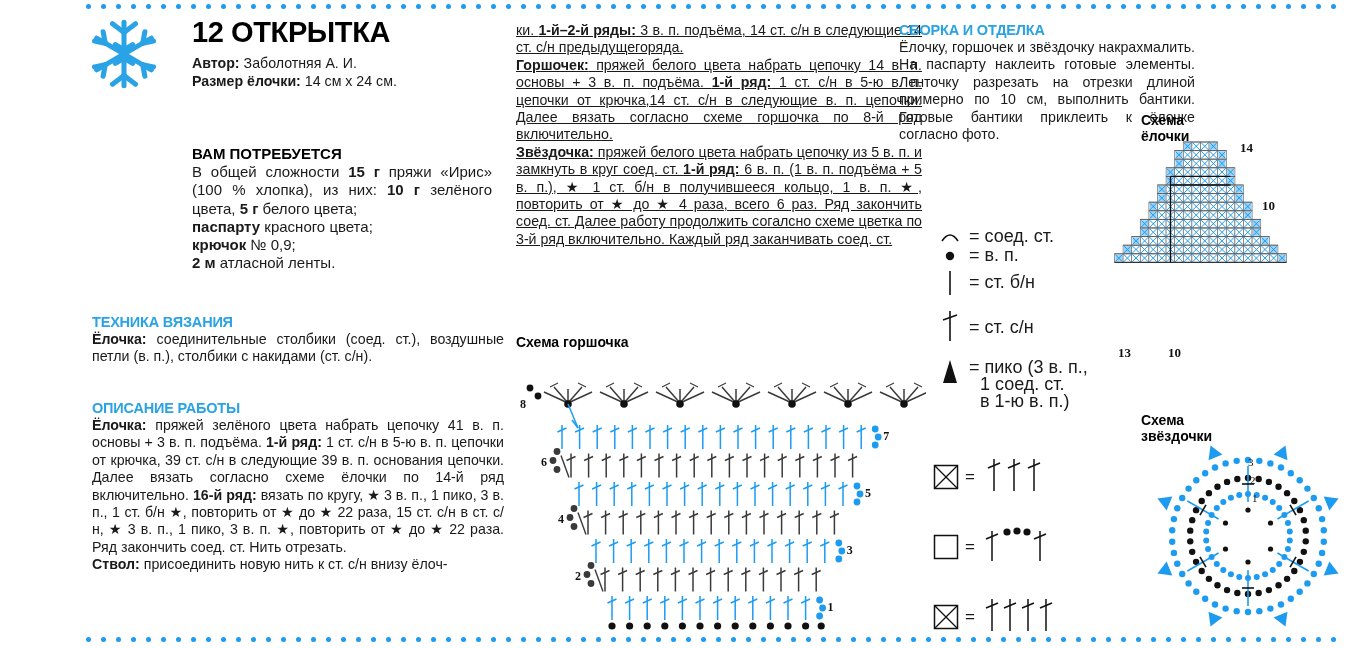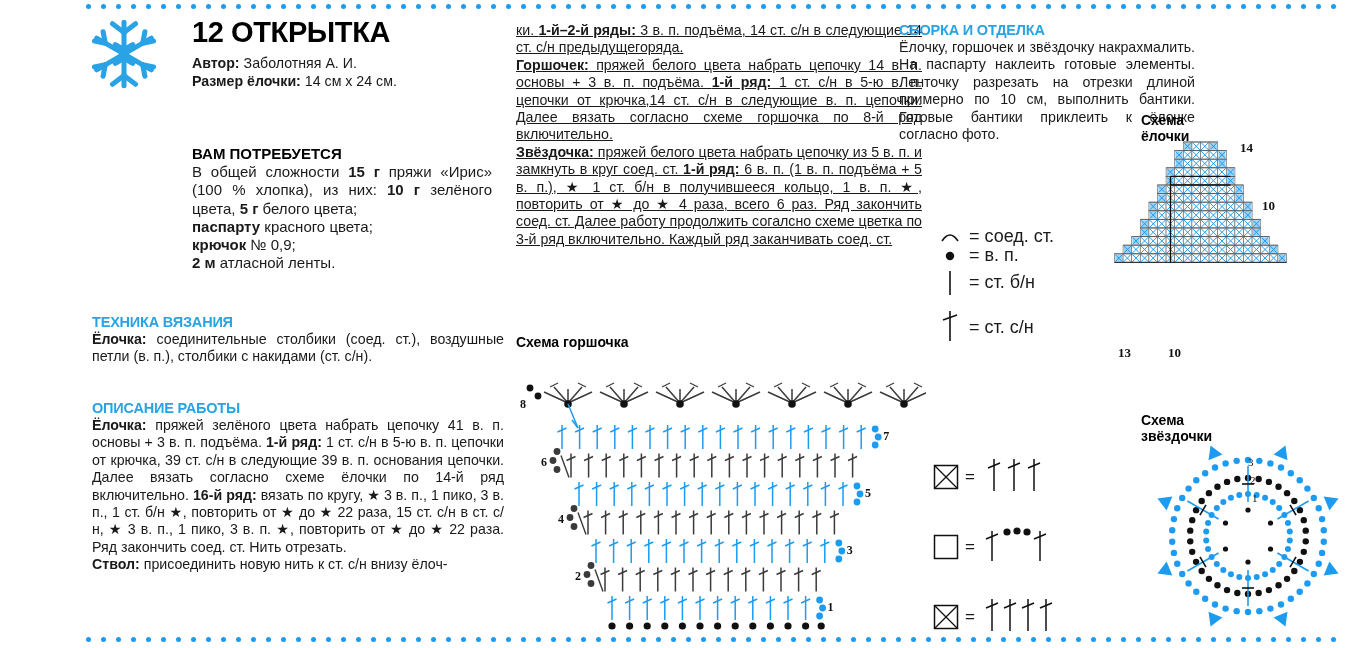--- a/index.html
+++ b/index.html
@@ -281,20 +281,32 @@
     <div class="lg-row" style="margin-top:12px;">
       <div class="lg-sym">
         <svg width="22" height="34" viewBox="0 0 22 34">
           <line x1="11" y1="2" x2="11" y2="32" stroke="#111" stroke-width="1.6"></line>
           <line x1="4" y1="11" x2="18" y2="6" stroke="#111" stroke-width="1.6"></line>
         </svg>
       </div>
       <div class="lg-txt" style="padding-top:10px;">= ст. с/н</div>
     </div>
 
+    <div class="lg-row" style="margin-top:16px;">
+      <div class="lg-sym" style="align-items:flex-start;">
+        <svg width="22" height="26" viewBox="0 0 22 26">
+          <polygon points="11,1 18,24 4,24" fill="#111"></polygon>
+        </svg>
+      </div>
+      <div class="lg-txt">
+        <span>= пико (3 в. п.,</span>
+        <span class="ind">1 соед. ст.</span>
+        <span class="ind">в 1-ю в. п.)</span>
+      </div>
+    </div>
   </div>
 
   <div id="legend2">
 
     <div class="lg2-row">
       <div class="lg2-box">
         <svg width="26" height="26" viewBox="0 0 26 26">
           <rect x="1.5" y="1.5" width="23" height="23" fill="none" stroke="#111" stroke-width="1.5"></rect>
           <line x1="1.5" y1="1.5" x2="24.5" y2="24.5" stroke="#111" stroke-width="1.3"></line>
           <line x1="24.5" y1="1.5" x2="1.5" y2="24.5" stroke="#111" stroke-width="1.3"></line>

